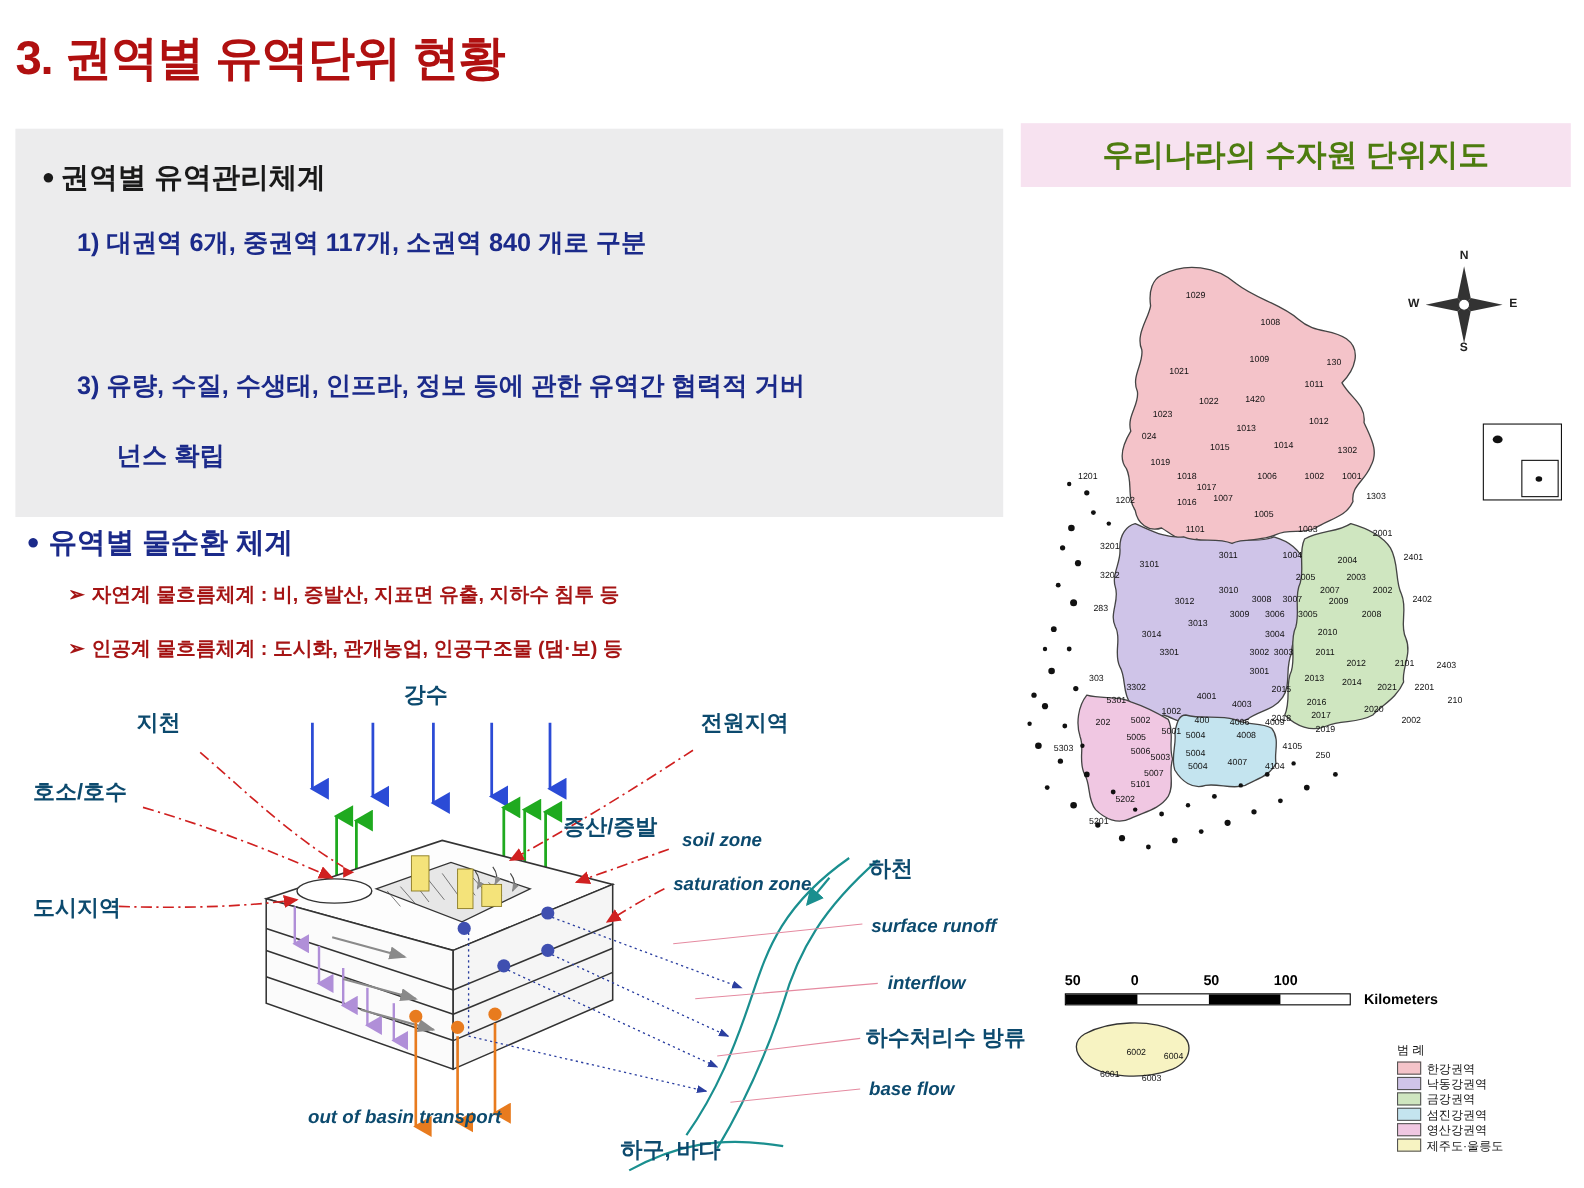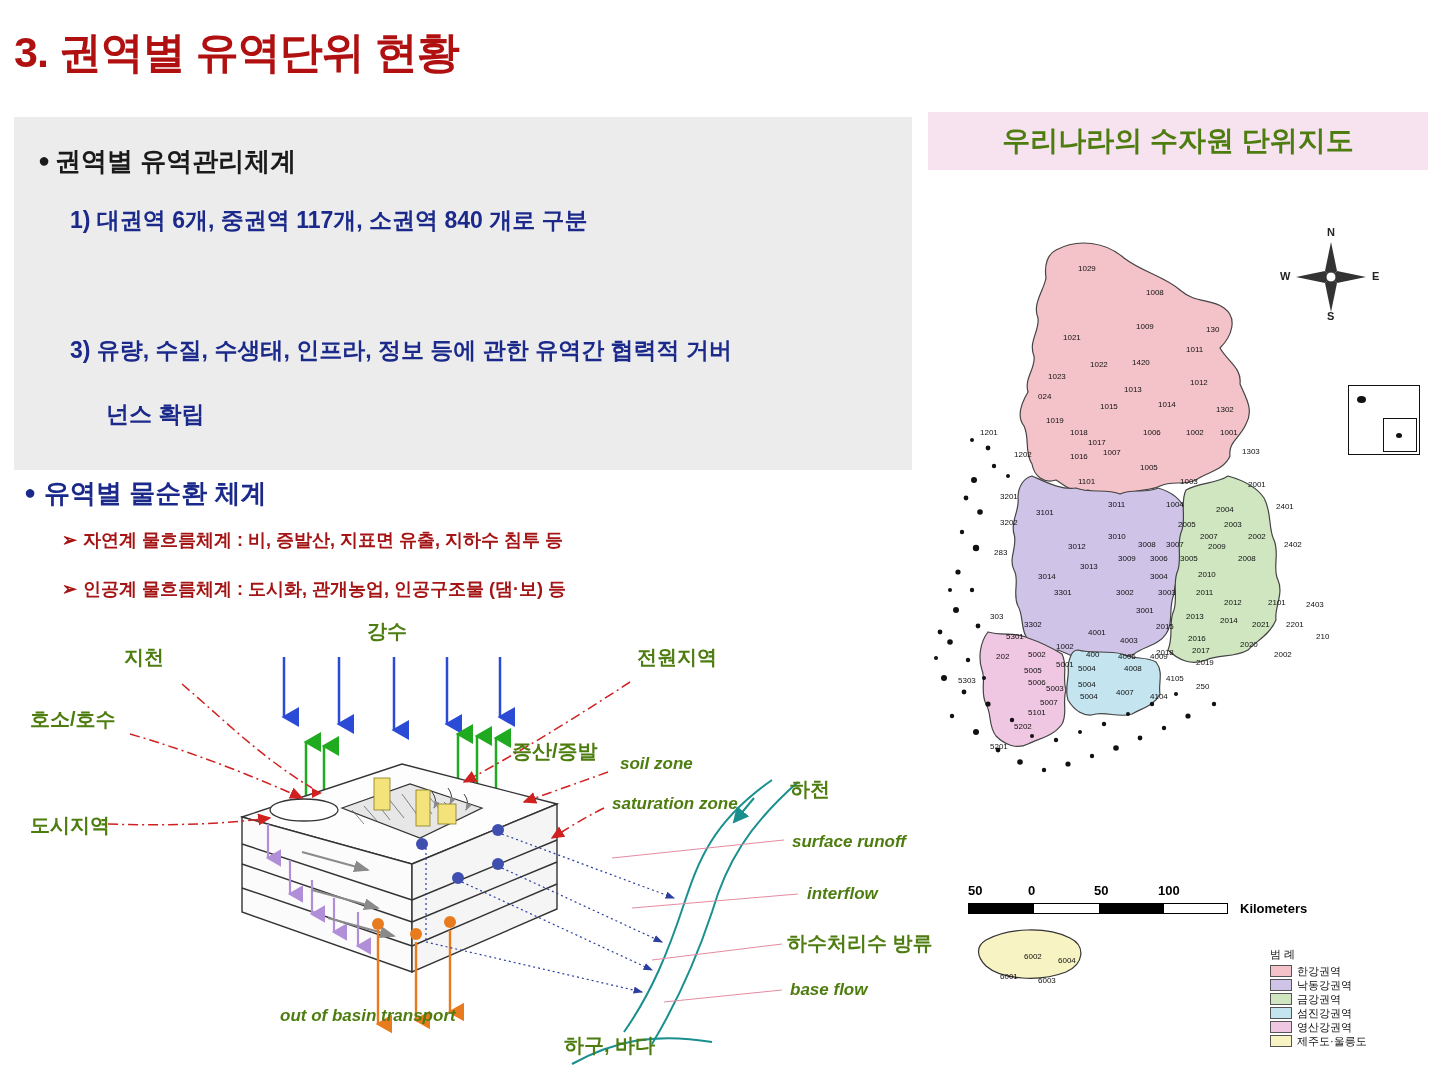--- a/index.html
+++ b/index.html
@@ -69,21 +69,21 @@
   .arrowline .ar { color:#a51414; margin-right:6px; }
 
   
   #diagram {
     position: absolute;
     left: 12px; top: 612px;
     width: 900px; height: 460px;
   }
   .dlabel {
     position: absolute;
-    color: #4d7c0f;
+    color: #0c4a6e;
     font-weight: bold;
     white-space: nowrap;
   }
   .dlabel.ko { font-size: 20px; }
   .dlabel.en { font-size: 17px; font-style: italic; }
 
   
   #map-header {
     position: absolute;
     left: 928px; top: 112px;
@@ -491,21 +491,21 @@
       <span class="mapnum" style="left: 356px; top: 360px;">2402</span>
       <span class="mapnum" style="left: 66px; top: 368px;">283</span>
       <span class="mapnum" style="left: 190px; top: 374px;">3009</span>
       <span class="mapnum" style="left: 222px; top: 374px;">3006</span>
       <span class="mapnum" style="left: 252px; top: 374px;">3005</span>
       <span class="mapnum" style="left: 310px; top: 374px;">2008</span>
       <span class="mapnum" style="left: 152px; top: 382px;">3013</span>
       <span class="mapnum" style="left: 110px; top: 392px;">3014</span>
       <span class="mapnum" style="left: 222px; top: 392px;">3004</span>
       <span class="mapnum" style="left: 270px; top: 390px;">2010</span>
-      <span class="mapnum" style="left: 188px; top: 408px;">3002</span>
+      <span class="mapnum" style="left: 208px; top: 408px;">3002</span>
       <span class="mapnum" style="left: 230px; top: 408px;">3003</span>
       <span class="mapnum" style="left: 268px; top: 408px;">2011</span>
       <span class="mapnum" style="left: 126px; top: 408px;">3301</span>
       <span class="mapnum" style="left: 296px; top: 418px;">2012</span>
       <span class="mapnum" style="left: 340px; top: 418px;">2101</span>
       <span class="mapnum" style="left: 378px; top: 420px;">2403</span>
       <span class="mapnum" style="left: 208px; top: 426px;">3001</span>
       <span class="mapnum" style="left: 62px; top: 432px;">303</span>
       <span class="mapnum" style="left: 96px; top: 440px;">3302</span>
       <span class="mapnum" style="left: 258px; top: 432px;">2013</span>

